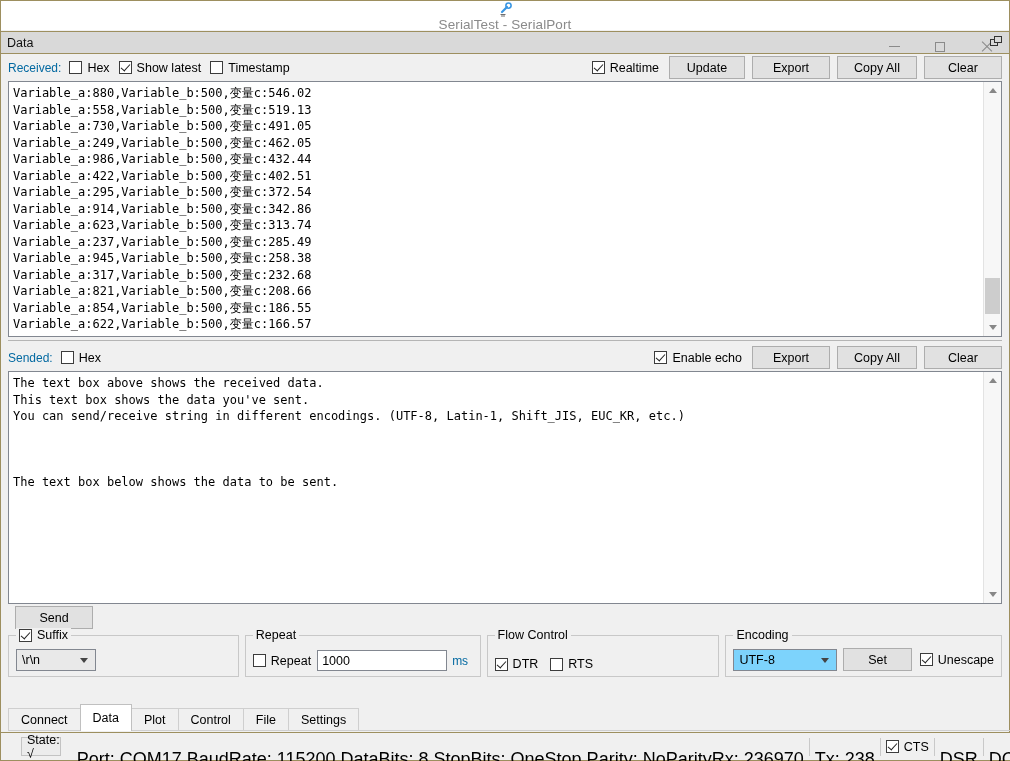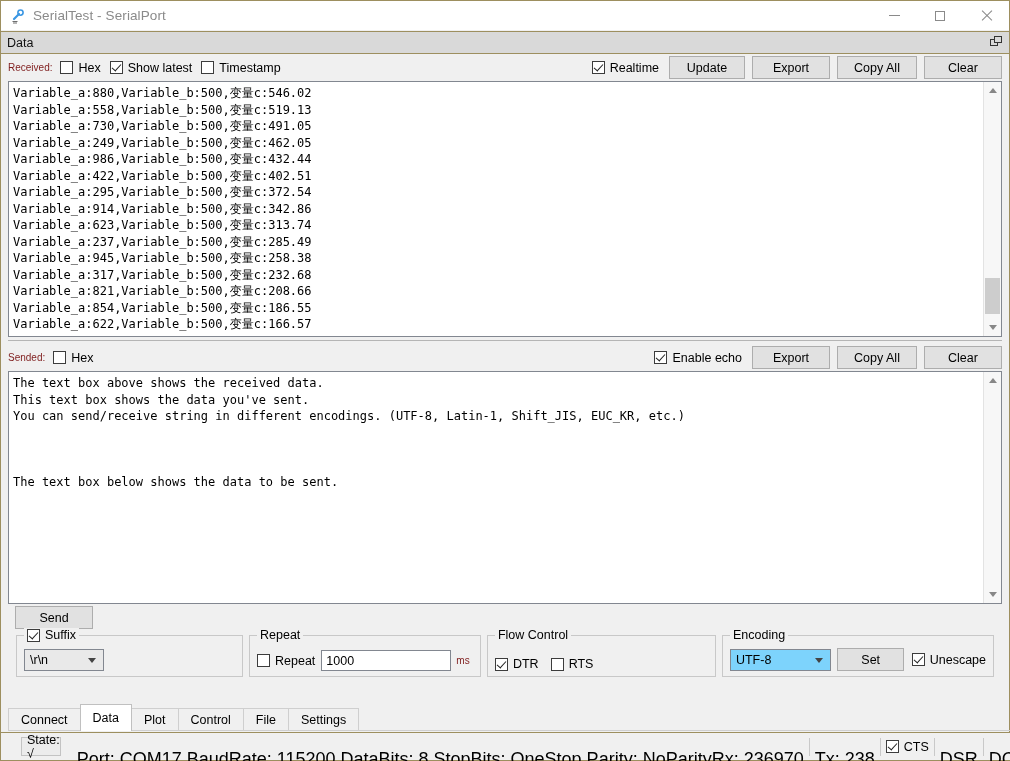--- a/index.html
+++ b/index.html
@@ -9,20 +9,21 @@
     font-size:12px;color:#000;background:#f0f0f0;
   }
   .app{
     position:relative;width:1010px;height:761px;box-sizing:border-box;
     border:1px solid #9d8f5f;background:#f0f0f0;
   }
   
   .titlebar{
     height:29px;background:#fff;display:flex;align-items:center;
     border-bottom:1px solid #f0f0f0;
+    flex-direction:column;
   }
   .app-icon{width:16px;height:16px;margin-left:9px;margin-right:7px;position:relative;flex:none;}
   .app-icon svg{display:block;}
   .title-text{font-size:13.5px;color:#8a8a8a;letter-spacing:.1px;}
   .win-btns{margin-left:auto;display:flex;height:29px;}
   .win-btn{width:46px;height:29px;display:flex;align-items:center;justify-content:center;}
   .glyph-min{width:11px;height:1px;background:#8a8a8a;}
   .glyph-max{width:10px;height:10px;border:1px solid #8a8a8a;box-sizing:border-box;}
   .glyph-close{position:relative;width:11px;height:11px;}
   .glyph-close:before,.glyph-close:after{
@@ -32,21 +33,21 @@
   .glyph-close:after{transform:rotate(-45deg);}
   
   .dockbar{
     height:23px;background:#d9d9d9;border-top:1px solid #9d8f5f;border-bottom:1px solid #9d8f5f;
     display:flex;align-items:center;padding:0 6px;box-sizing:border-box;
   }
   .dockbar .dock-title{font-size:12.5px;color:#111;}
   .dock-float{margin-left:auto;width:13px;height:13px;position:relative;}
   .dock-float .b1{position:absolute;left:0;top:3px;width:8px;height:7px;border:1px solid #333;box-sizing:border-box;background:#d9d9d9;}
   .dock-float .b2{position:absolute;left:4px;top:0;width:8px;height:7px;border:1px solid #333;box-sizing:border-box;background:#d9d9d9;}
-  .lbl{font-size:10px;color:#7f1d1d;white-space:nowrap;}
+  .lbl{font-size:12px;color:#0369a1;white-space:nowrap;}
   .cb{display:inline-flex;align-items:center;white-space:nowrap;}
   .box{
     width:13px;height:13px;border:1px solid #3c3c3c;background:#fff;box-sizing:border-box;
     display:inline-block;position:relative;flex:none;
   }
   .box.checked:after{
     content:"";position:absolute;left:3px;top:0px;width:4px;height:8px;
     border:solid #222;border-width:0 1.6px 1.6px 0;transform:rotate(42deg);
   }
   .cb .t{margin-left:5px;font-size:12.5px;}
@@ -91,21 +92,21 @@
   }
   .sendinput .ph{
     font-size:12.3px;color:#000;padding-left:4px;white-space:nowrap;overflow:hidden;flex:1;
   }
   .clear-x{
     width:13px;height:13px;border-radius:50%;background:#3f3f3f;color:#fff;font-size:10px;
     display:flex;align-items:center;justify-content:center;margin-right:5px;flex:none;
     font-family:"DejaVu Sans",sans-serif;line-height:1;
   }
   
-  .groups{display:flex;padding:0 15px;box-sizing:border-box;gap:0;margin-top:4px;}
+  .groups{display:flex;padding:0 7px;box-sizing:border-box;gap:0;margin-top:4px;}
   .gb{position:relative;border:1px solid #c8c8c8;box-sizing:border-box;height:42px;margin-right:6px;}
   .gb > .cap{
     position:absolute;top:-8px;left:7px;background:#f0f0f0;padding:0 3px;font-size:12.5px;
     display:flex;align-items:center;
   }
   .gb > .cap .t{margin-left:5px;}
   .gb .inner{position:absolute;left:0;right:0;bottom:5px;display:flex;align-items:center;padding:0 7px;box-sizing:border-box;}
   .sel{
     height:22px;border:1px solid #828790;background:#e9e9e9;box-sizing:border-box;
     display:flex;align-items:center;font-size:12.5px;padding-left:5px;position:relative;

